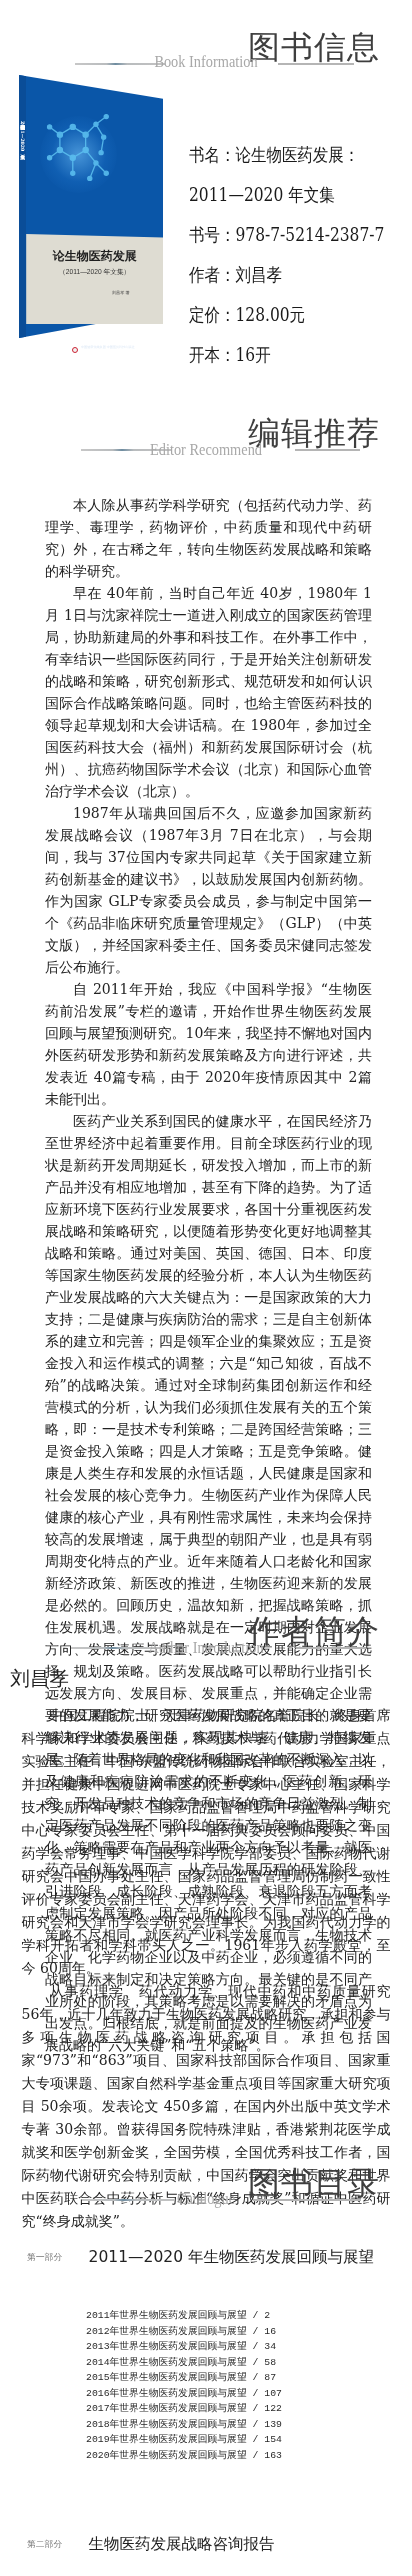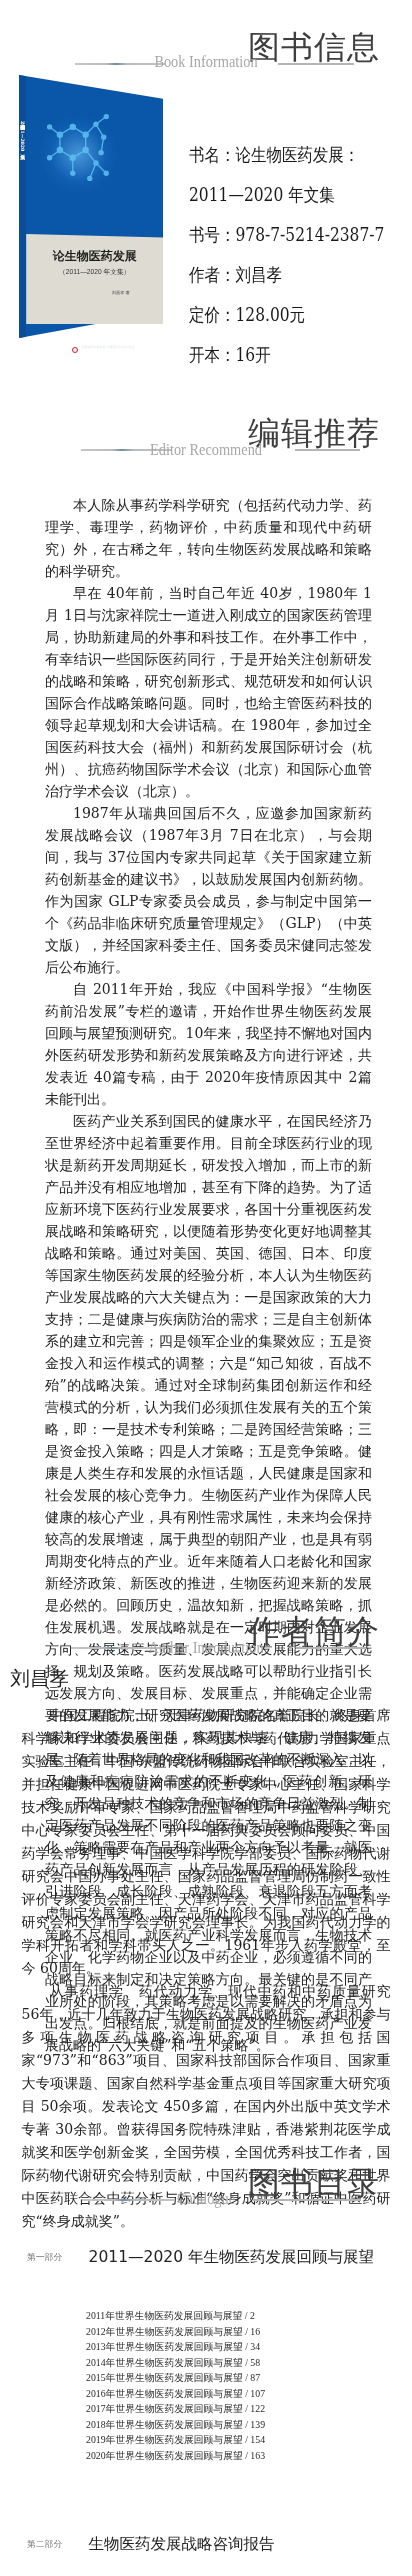--- a/index.html
+++ b/index.html
@@ -33,21 +33,21 @@
   .para-block { position: absolute; left: 45px; width: 327px; font-family: "DejaVu Serif", "Liberation Serif", serif; font-size: 14px; line-height: 22px; color: #222; text-align: justify; }
   .para-block p { text-indent: 2em; }
   .author-name { position: absolute; left: 10.3px; top: 1665px; font-family: "DejaVu Sans", sans-serif; font-size: 19.6px; color: #222; }
   .author-block { position: absolute; left: 21.6px; width: 369px; font-family: "DejaVu Serif", "Liberation Serif", serif; font-size: 14px; line-height: 23px; color: #222; text-align: justify; }
   .author-block p { text-indent: 2em; }
 
   
   .part { position: absolute; left: 27px; white-space: nowrap; }
   .part .label { font-family: "DejaVu Sans", sans-serif; font-size: 8.8px; color: #777; display: inline-block; width: 59px; vertical-align: middle; }
   .part .title { font-family: "DejaVu Sans", sans-serif; font-size: 15.5px; color: #222; display: inline-block; vertical-align: middle; }
-  .toc { position: absolute; left: 86px; font-family: Liberation Serif, serif; font-size: 9.8px; color: #2a2a2a; line-height: 15.5px; }
+  .toc { position: absolute; left: 86px; font-family: Liberation Mono, monospace; font-size: 9.8px; color: #2a2a2a; line-height: 15.5px; }
   .toc .item { white-space: nowrap; }
 </style>
 </head>
 <body>
 
 <div class="sec-head" style="top:11.3px;">
   <div class="line left" style="left:75px;width:90px;"></div>
   <div class="line" style="left:278px;width:76px;"></div>
   <div class="cn">图书信息</div>
   <div class="en" style="top:40px;">Book Information</div>

